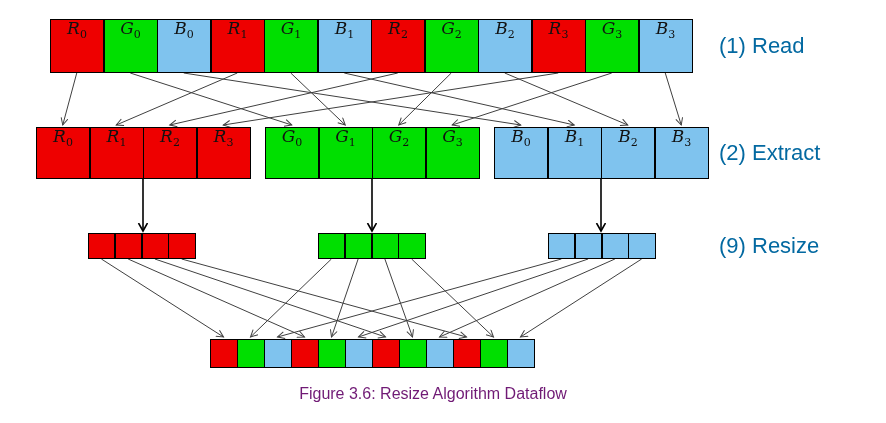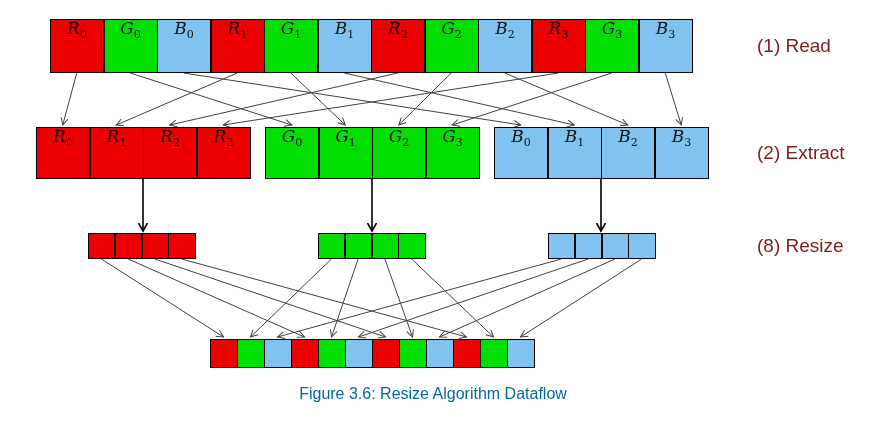--- a/index.html
+++ b/index.html
@@ -36,33 +36,32 @@
   .cell-label sub {
     font-style: normal;
     font-size: 11px;
     line-height: 0;
     vertical-align: -4px;
   }
   .stage-label {
     position: absolute;
     left: 719px;
     transform: translateY(-50%);
-    font-size: 19px;
-    color: #7f1d1d;
+    font-size: 22px;
+    color: #0369a1;
     white-space: nowrap;
-    margin-left: 38px;
   }
   .caption {
     position: absolute;
     left: 0;
     width: 866px;
     top: 385px;
     text-align: center;
     font-size: 16px;
-    color: #0369a1;
+    color: #701a75;
   }
   .thin-line { stroke: var(--line, #404040); stroke-width: 1; fill: none; }
   .thick-line { stroke: var(--thick, #000); stroke-width: 1.6; fill: none; }
 </style>
 </head>
 <body>
 
 <div class="canvas" id="diagram">
 
   <svg class="arrow-layer" id="arrows" width="886" height="423">
@@ -205,16 +204,16 @@
       <div class="cell" style="left: 372px; top: 339px; width: 27.5px; height: 29px; background: rgb(238, 0, 0);"></div>
       <div class="cell" style="left: 399px; top: 339px; width: 27.5px; height: 29px; background: rgb(0, 223, 0);"></div>
       <div class="cell" style="left: 426px; top: 339px; width: 27.5px; height: 29px; background: rgb(127, 195, 238);"></div>
       <div class="cell" style="left: 453px; top: 339px; width: 27.5px; height: 29px; background: rgb(238, 0, 0);"></div>
       <div class="cell" style="left: 480px; top: 339px; width: 27.5px; height: 29px; background: rgb(0, 223, 0);"></div>
       <div class="cell" style="left: 507px; top: 339px; width: 27.5px; height: 29px; background: rgb(127, 195, 238);"></div>
     </div>
 
   <div class="stage-label" style="top:46px">(1) Read</div>
   <div class="stage-label" style="top:153px">(2) Extract</div>
-  <div class="stage-label" style="top:246px">(8) Resize</div>
+  <div class="stage-label" style="top:246px">(9) Resize</div>
 
   <div class="caption">Figure 3.6: Resize Algorithm Dataflow</div>
 </div>
 
 </body></html>

